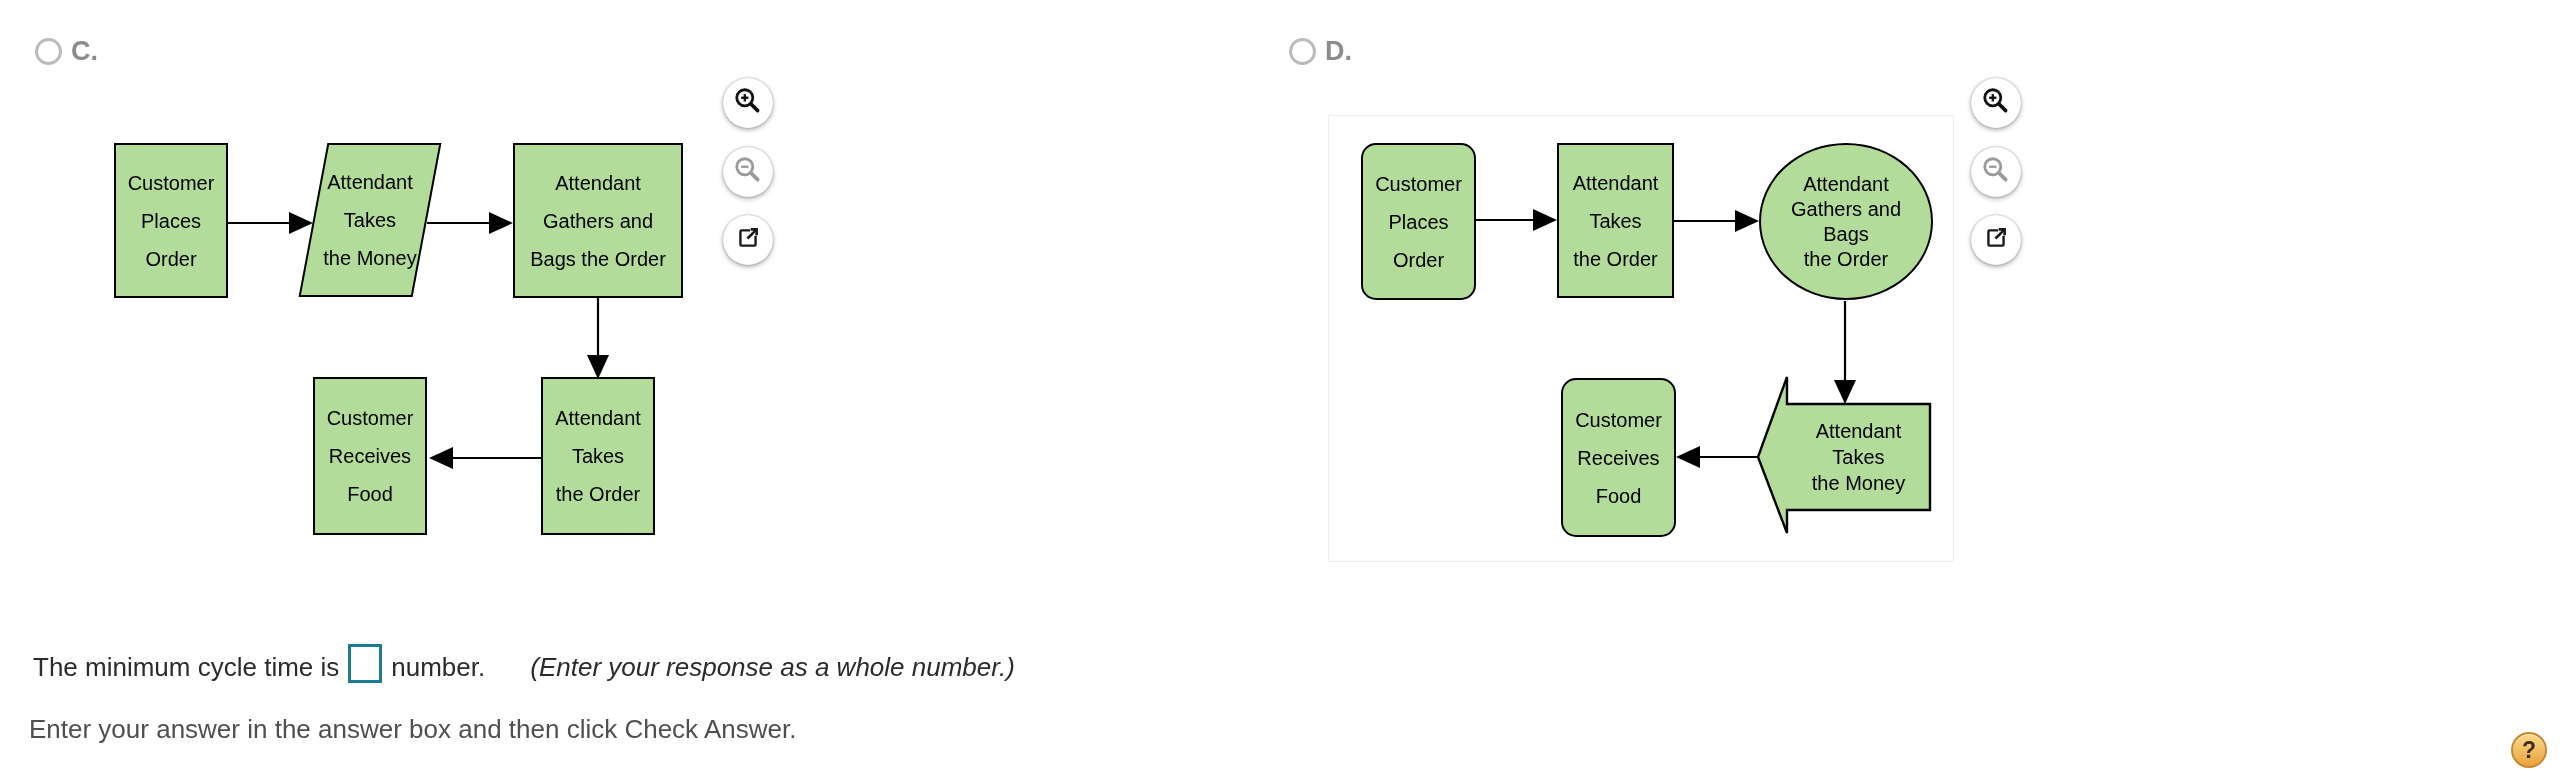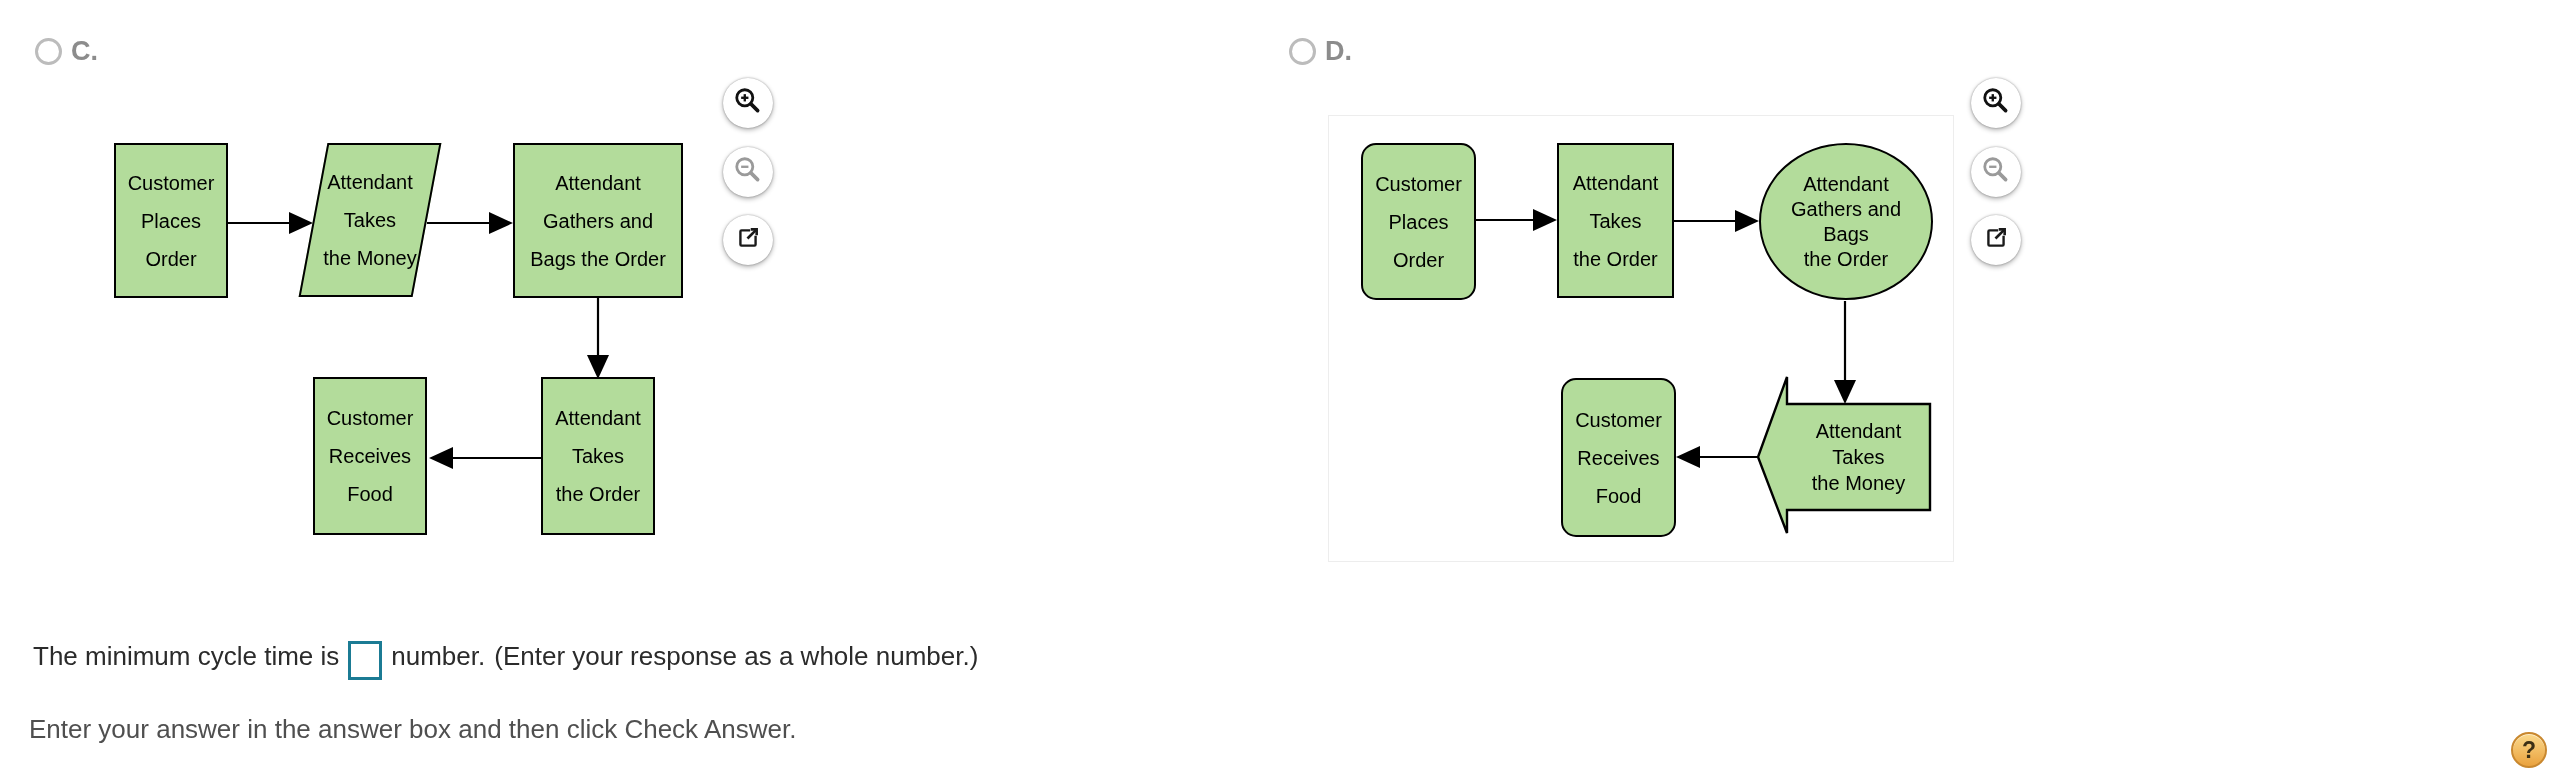--- a/index.html
+++ b/index.html
@@ -27,25 +27,25 @@
   svg.wires{position:absolute;left:0;top:0;pointer-events:none;}
 
   
   .tool-btn{position:absolute;width:50px;height:50px;border-radius:50%;background:#fff;
         display:flex;align-items:center;justify-content:center;cursor:pointer;
         box-shadow:0 0 2px rgba(0,0,0,.35),0 2px 5px rgba(0,0,0,.3);}
   .tool-btn.disabled{cursor:default;}
 
   
   .answer-line{position:absolute;left:33px;top:641px;height:42px;display:flex;
-        align-items:flex-start;column-gap:9px;font-size:26px;color:var(--text_primary);}
+        align-items:flex-end;column-gap:9px;font-size:26px;color:var(--text_primary);}
   .answer-input{width:28px;height:33px;border:3px solid var(--input_border);
         box-sizing:content-box;font-size:24px;text-align:center;outline:none;
         border-radius:0;background:#fff;padding:0;}
-  .note{}
+  .note{font-style:italic;margin-left:36px;}
   .instruction{position:absolute;left:29px;top:714px;font-size:26px;color:var(--text_secondary);}
 
   
   .help-btn{position:absolute;left:2511px;top:732px;width:36px;height:36px;border-radius:50%;
         background:linear-gradient(var(--help_bg_top),var(--help_bg_bottom));
         border:2px solid var(--help_border);box-sizing:border-box;
         display:flex;align-items:center;justify-content:center;
         font-size:23px;font-weight:700;color:#3c2f15;cursor:pointer;
         box-shadow:inset 0 1px 0 rgba(255,255,255,.55);}
 </style>

